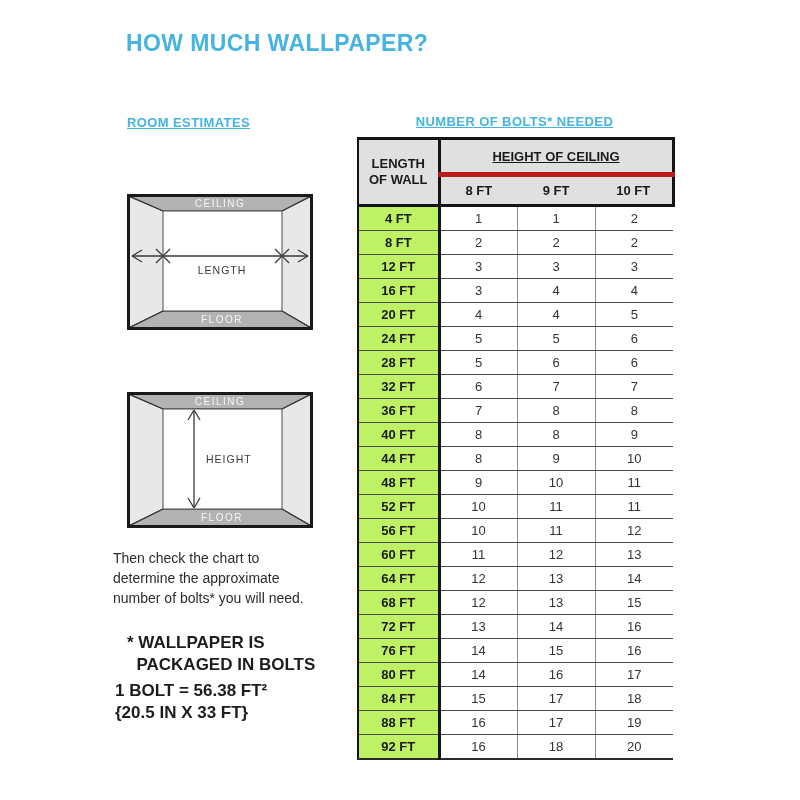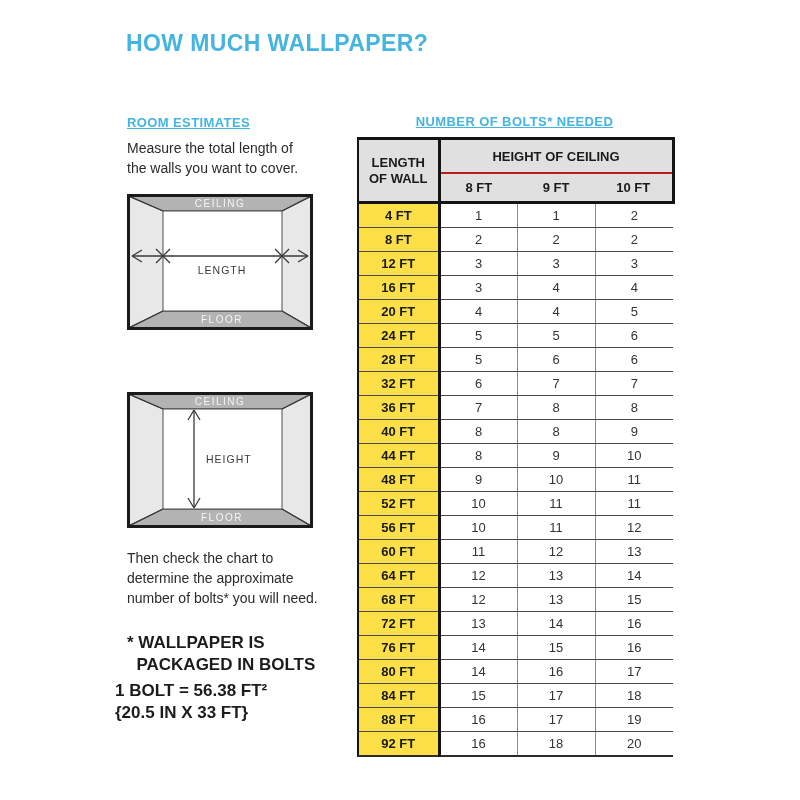--- a/index.html
+++ b/index.html
@@ -72,28 +72,29 @@
     white-space: pre-line; line-height: 16px;
     border-left: 2px solid #141414;
     border-top: 3px solid #141414;
     border-right: 3px solid #141414;
     border-bottom: 3px solid #141414;
   }
   .bolt-table th.span-hdr {
     height: 32px;
     border-top: 3px solid #141414;
     border-right: 3px solid #141414;
-    border-bottom: 2px solid #b91c1c;
+    border-bottom: 5px solid #b91c1c;
+    text-decoration: underline;
   }
   .bolt-table tr.sub-row th { height: 27px; border-bottom: 3px solid #141414; }
   .bolt-table tr.sub-row th:last-child { border-right: 3px solid #141414; }
 
   .bolt-table td { height: 23px; font-size: 13px; }
   .bolt-table td.len-cell {
-    background: #fde047;
+    background: #bef264;
     font-weight: bold; color: #1a1a1a;
     border-left: 2px solid #141414;
     border-right: 3px solid #141414;
     border-bottom: 1.5px solid #4a4a4a;
   }
   .bolt-table td.val-cell {
     color: #333333;
     border-bottom: 1.5px solid #4a4a4a;
     border-right: 1px solid #8c8c8c;
   }
@@ -102,22 +103,20 @@
 </style>
 </head>
 <body>
 
 <div class="canvas">
 
   <h1 class="abs page-title">HOW MUCH WALLPAPER?</h1>
 
   <div class="abs section-heading" style="left:127px; top:115px;">ROOM ESTIMATES</div>
 
-  <p class="abs body-text" style="left:127px; top:138px;">Measure the total length of
-the walls you want to cover.</p>
 
   <svg class="abs room-svg" style="left:127px; top:194px;" width="186" height="136" viewBox="0 0 186 136">
     <rect x="2" y="2" width="182" height="132" class="wall-fill"></rect>
     <polygon class="cf-fill" points="2,2.5 184,2.5 155,17 36,17"></polygon>
     <polygon class="cf-fill" points="2,133.5 36,117 155,117 184,133.5"></polygon>
     <rect x="36" y="17" width="119" height="100" class="backwall"></rect>
     <line x1="2" y1="2" x2="36" y2="17" class="dim"></line>
     <line x1="184" y1="2" x2="155" y2="17" class="dim"></line>
     <line x1="2" y1="134" x2="36" y2="117" class="dim"></line>
     <line x1="184" y1="134" x2="155" y2="117" class="dim"></line>
@@ -148,21 +147,21 @@
     <g class="dim">
       <line x1="67" y1="18" x2="67" y2="116"></line>
       <path d="M67,18 L61,28 M67,18 L73,28"></path>
       <path d="M67,116 L61,106 M67,116 L73,106"></path>
     </g>
     <text x="93" y="13" text-anchor="middle" class="cf-text">CEILING</text>
     <text x="95" y="129" text-anchor="middle" class="cf-text">FLOOR</text>
     <text x="79" y="71" text-anchor="start" class="dim-text">HEIGHT</text>
   </svg>
 
-  <p class="abs body-text" style="left:127px; top:548px;">Then check the chart to
+  <p class="abs body-text" style="left:113px; top:548px;">Then check the chart to
 determine the approximate
 number of bolts* you will need.</p>
 
   <p class="abs bold-note" style="left:127px; top:632px;">* WALLPAPER IS
 &nbsp;&nbsp;PACKAGED IN BOLTS</p>
 
   <p class="abs bold-note" style="left:115px; top:680px;">1 BOLT = 56.38 FT²
 {20.5 IN X 33 FT}</p>
 
   <div class="abs section-heading table-heading">NUMBER OF BOLTS* NEEDED</div>

